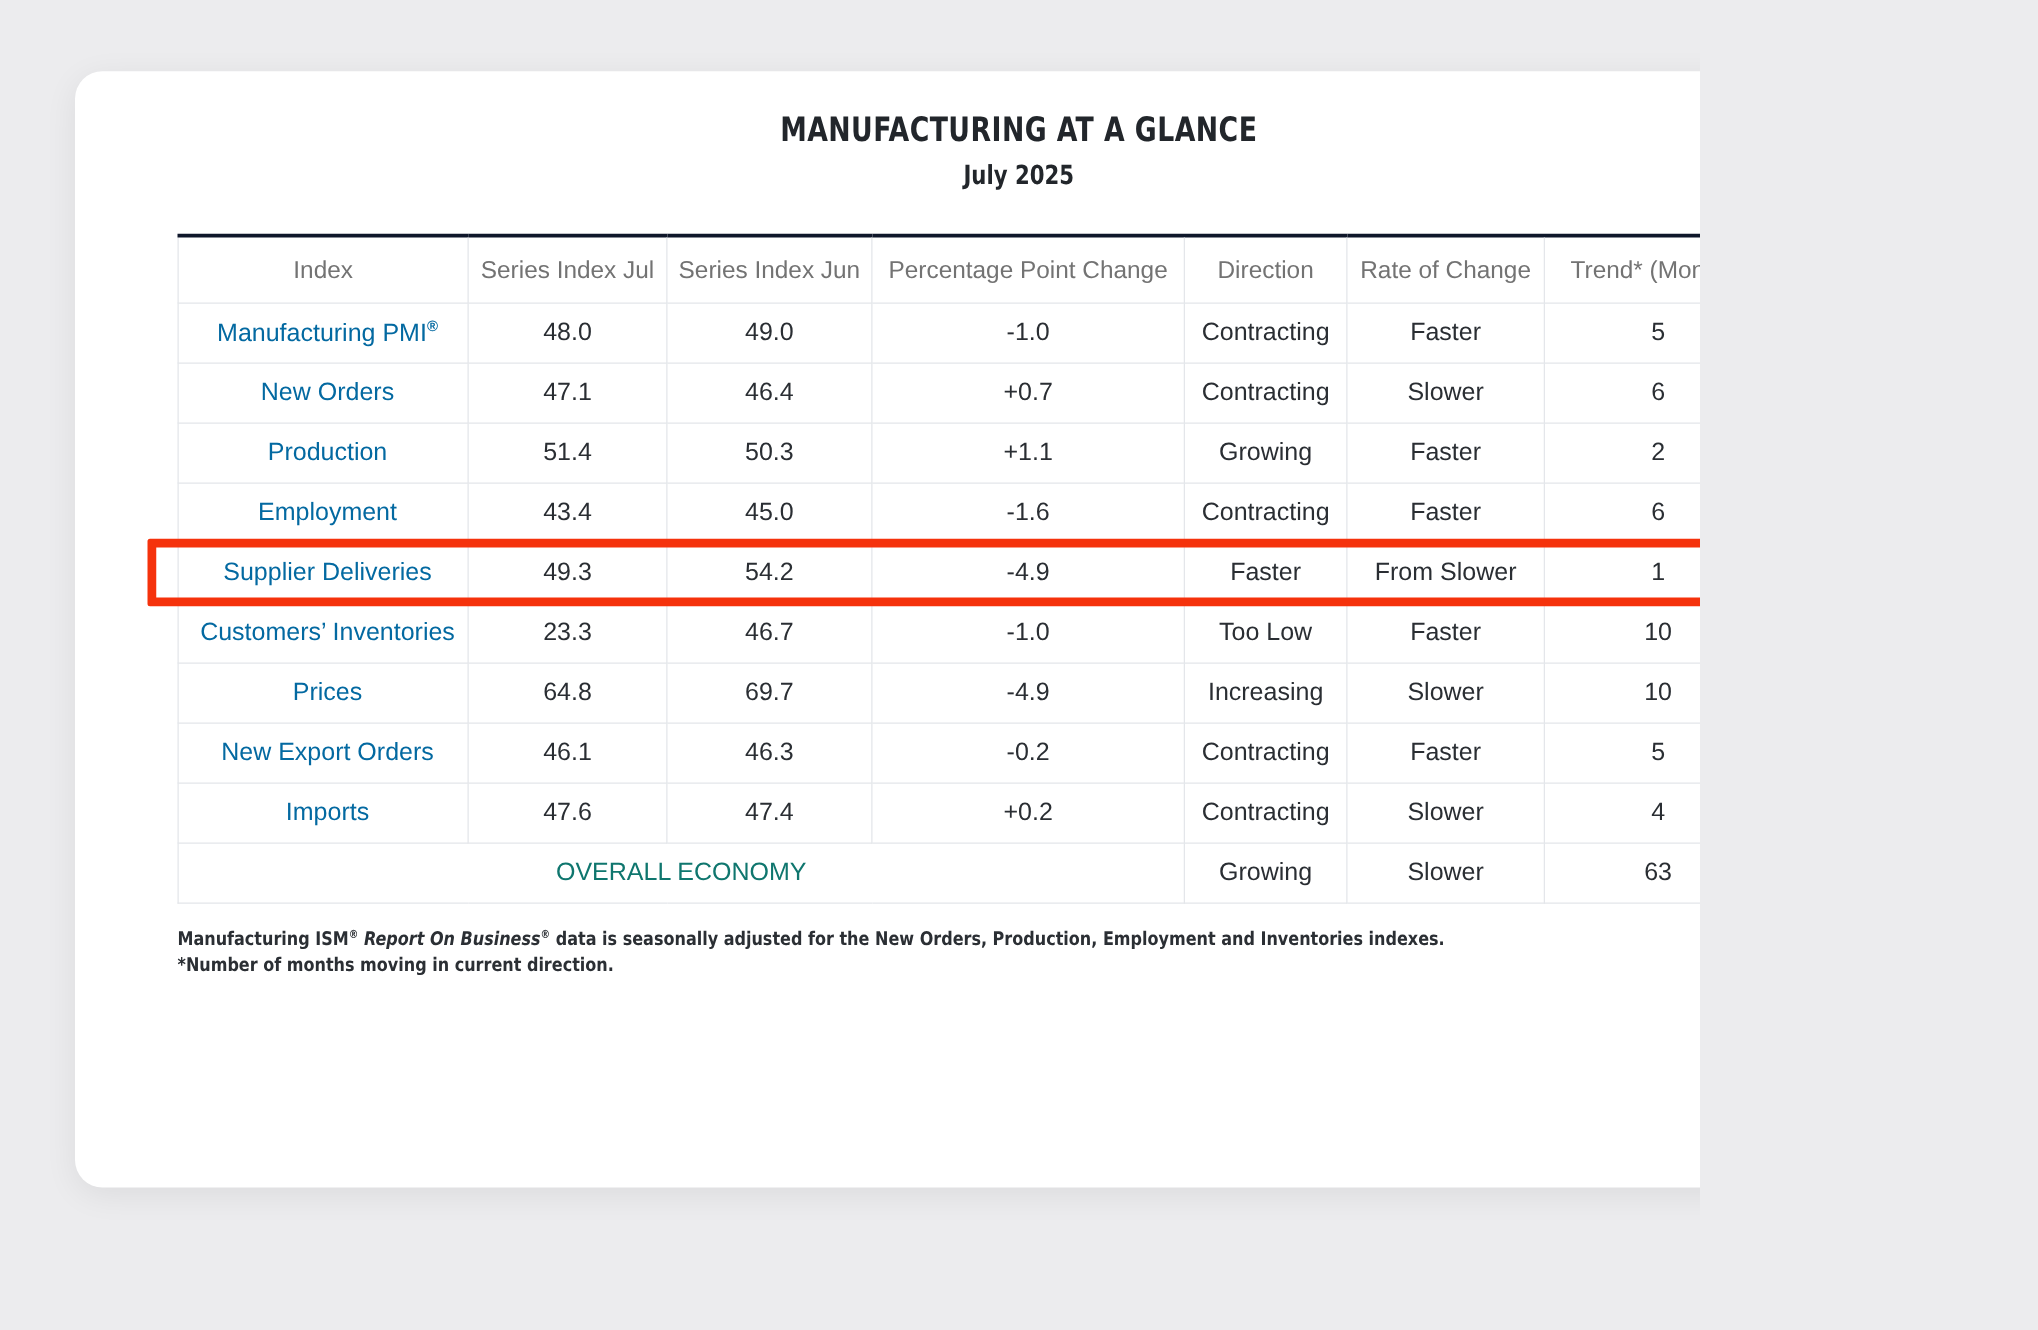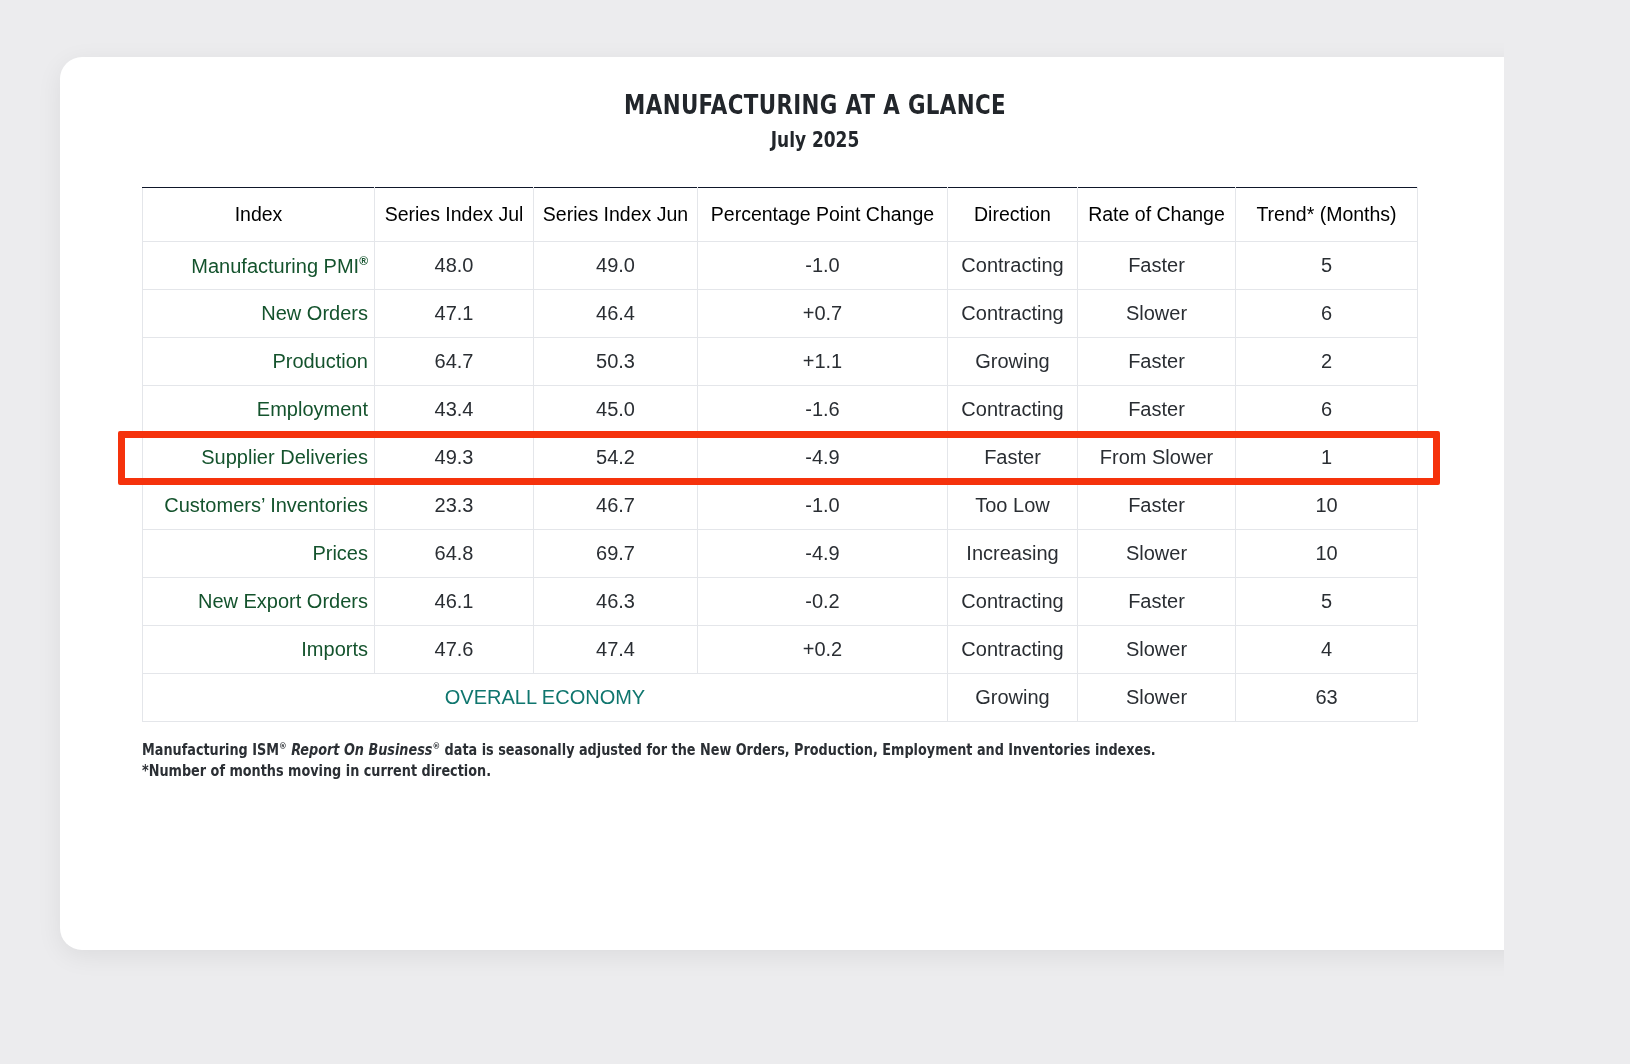--- a/index.html
+++ b/index.html
@@ -7,21 +7,21 @@
   html, body {
     width: 1630px;
     height: 1064px;
     background: #ececee;
     font-family: "Liberation Sans", sans-serif;
     -webkit-font-smoothing: antialiased;
   }
 
   .page {
     position: relative;
-    width: 1504px;
+    width: 1360px;
     height: 1064px;
     background: #ececee;
     overflow: hidden;
   }
 
   .card {
     position: absolute;
     left: 60px;
     top: 57px;
     width: 1510px;
@@ -82,29 +82,29 @@
     height: 48px;
     vertical-align: middle;
     text-align: center;
     padding: 0 6px;
     white-space: nowrap;
   }
 
   table.glance thead th {
     height: 54px;
     font-size: 19.5px;
-    color: #000000;
-    border-top: 1px solid #0f172a;
+    color: #737373;
+    border-top: 3px solid #0f172a;
   }
 
   table.glance tbody td.idx-name {
-    text-align: right;
+    text-align: center;
     padding-left: 13px;
     font-size: 20px;
-    color: #14532d;
+    color: #0369a1;
   }
 
   table.glance tbody tr td { height: 48px; }
 
   .sup {
     font-size: 12px;
     vertical-align: super;
     font-weight: 700;
   }
 
@@ -193,21 +193,21 @@
               <td class="idx-name">New Orders</td>
               <td>47.1</td>
               <td>46.4</td>
               <td>+0.7</td>
               <td>Contracting</td>
               <td>Slower</td>
               <td>6</td>
             </tr>
             <tr>
               <td class="idx-name">Production</td>
-              <td>64.7</td>
+              <td>51.4</td>
               <td>50.3</td>
               <td>+1.1</td>
               <td>Growing</td>
               <td>Faster</td>
               <td>2</td>
             </tr>
             <tr>
               <td class="idx-name">Employment</td>
               <td>43.4</td>
               <td>45.0</td>

